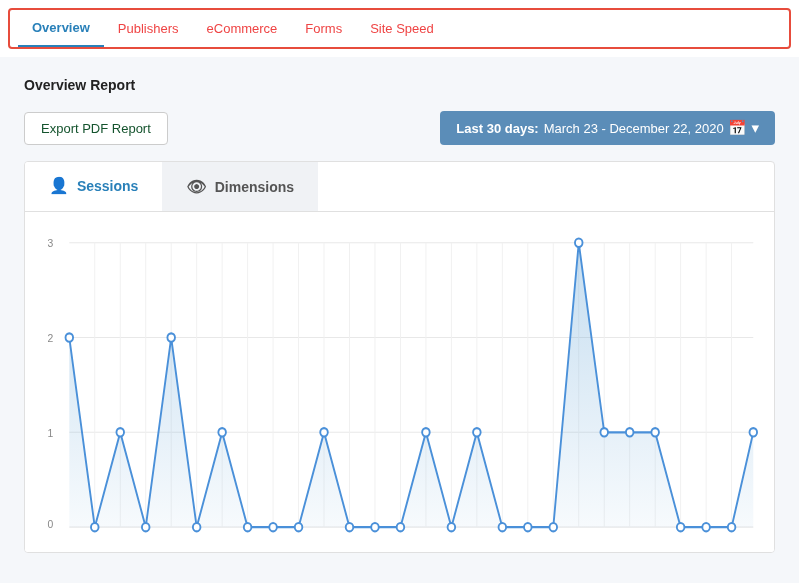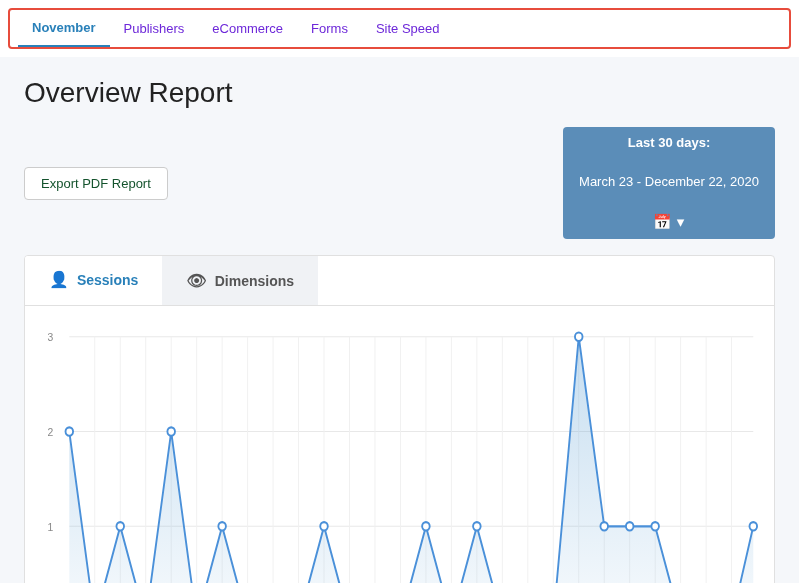--- a/index.html
+++ b/index.html
@@ -11,40 +11,40 @@
       align-items: center;
       border: 2px solid #e74c3c;
       border-radius: 4px;
       padding: 0 8px;
       background: #fff;
       margin: 8px;
     }
     .nav-item {
       padding: 10px 14px;
       cursor: pointer;
-      color: #6d28d9;
+      color: #ef4444;
       font-size: 13px;
       white-space: nowrap;
     }
     .nav-item.active {
       color: #2980b9;
       font-weight: 600;
       border-bottom: 2px solid #2980b9;
     }
 
     
     .page-content {
       padding: 20px 24px;
       background: #f5f7fa;
       min-height: calc(583px - 52px);
     }
 
     .page-title {
-      font-size: 28px;
-      font-weight: 400;
+      font-size: 14px;
+      font-weight: 700;
       color: #222;
       margin-bottom: 18px;
     }
 
     
     .toolbar {
       display: flex;
       align-items: center;
       justify-content: space-between;
       margin-bottom: 16px;
@@ -63,22 +63,21 @@
     .date-range-btn {
       background: #5b8db8;
       border: none;
       border-radius: 4px;
       padding: 8px 16px;
       font-size: 13px;
       cursor: pointer;
       color: #fff;
       display: flex;
       align-items: center;
-      gap: 24px;
-      flex-direction: column;
+      gap: 5px;
     }
     .date-range-btn .label-bold { font-weight: 700; }
     .date-range-btn .calendar-icon { font-size: 15px; }
 
     
     .chart-container {
       background: #fff;
       border: 1px solid #e0e0e0;
       border-radius: 4px;
       overflow: hidden;
@@ -117,21 +116,21 @@
 
     svg.line-chart {
       width: 100%;
       height: 100%;
     }
   </style>
 </head>
 <body>
 
 <nav class="nav-bar">
-  <span class="nav-item active">November</span>
+  <span class="nav-item active">Overview</span>
   <span class="nav-item">Publishers</span>
   <span class="nav-item">eCommerce</span>
   <span class="nav-item">Forms</span>
   <span class="nav-item">Site Speed</span>
 </nav>
 
 <div class="page-content">
   <h1 class="page-title">Overview Report</h1>
 
   <div class="toolbar">

